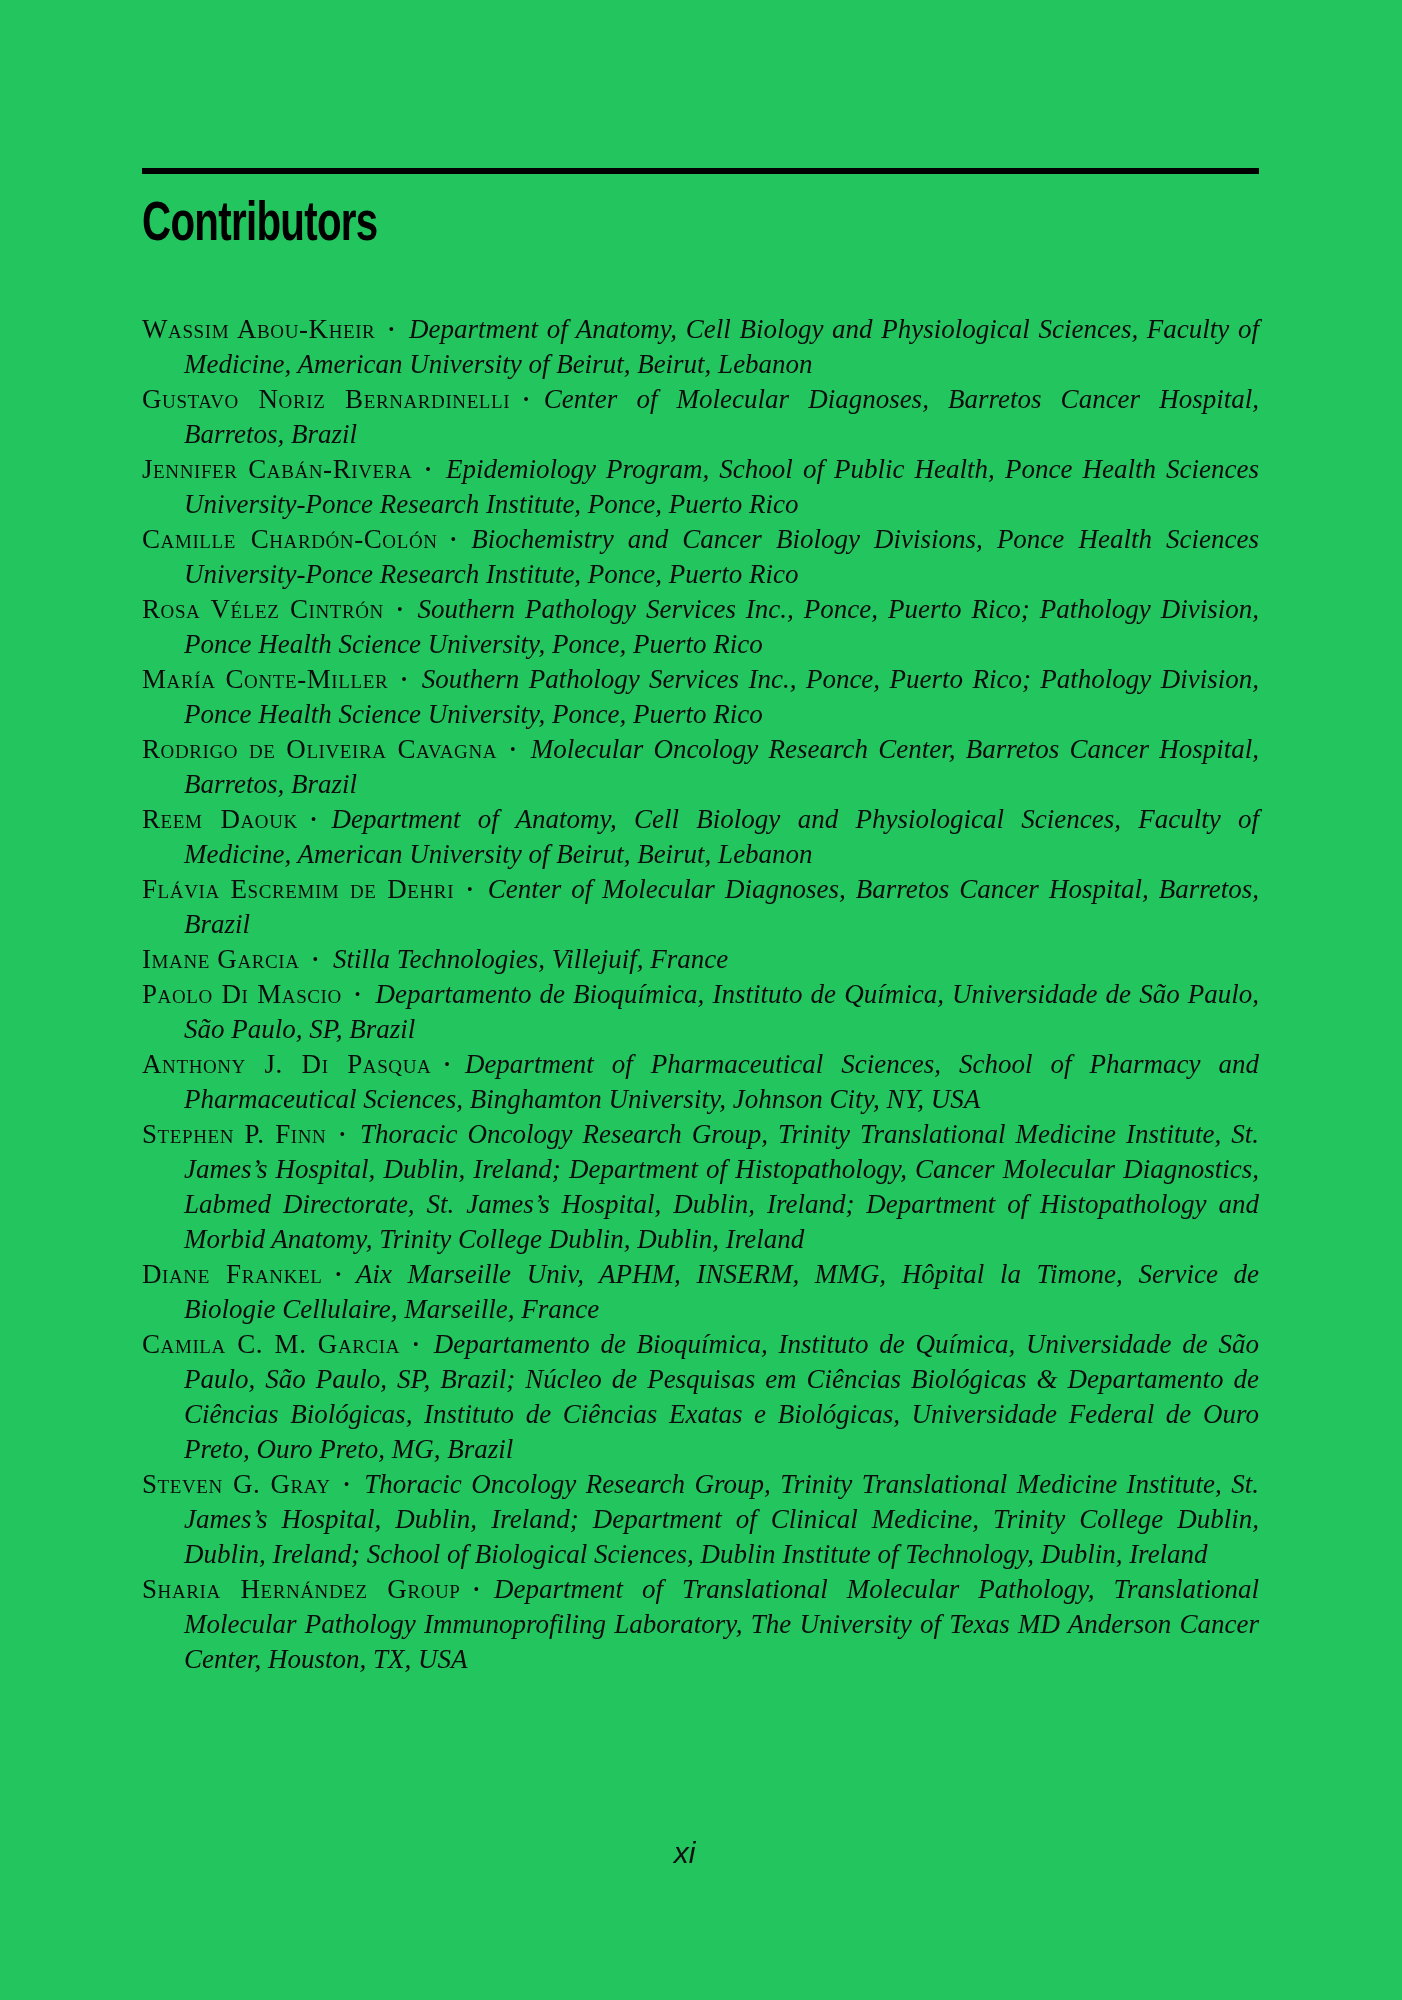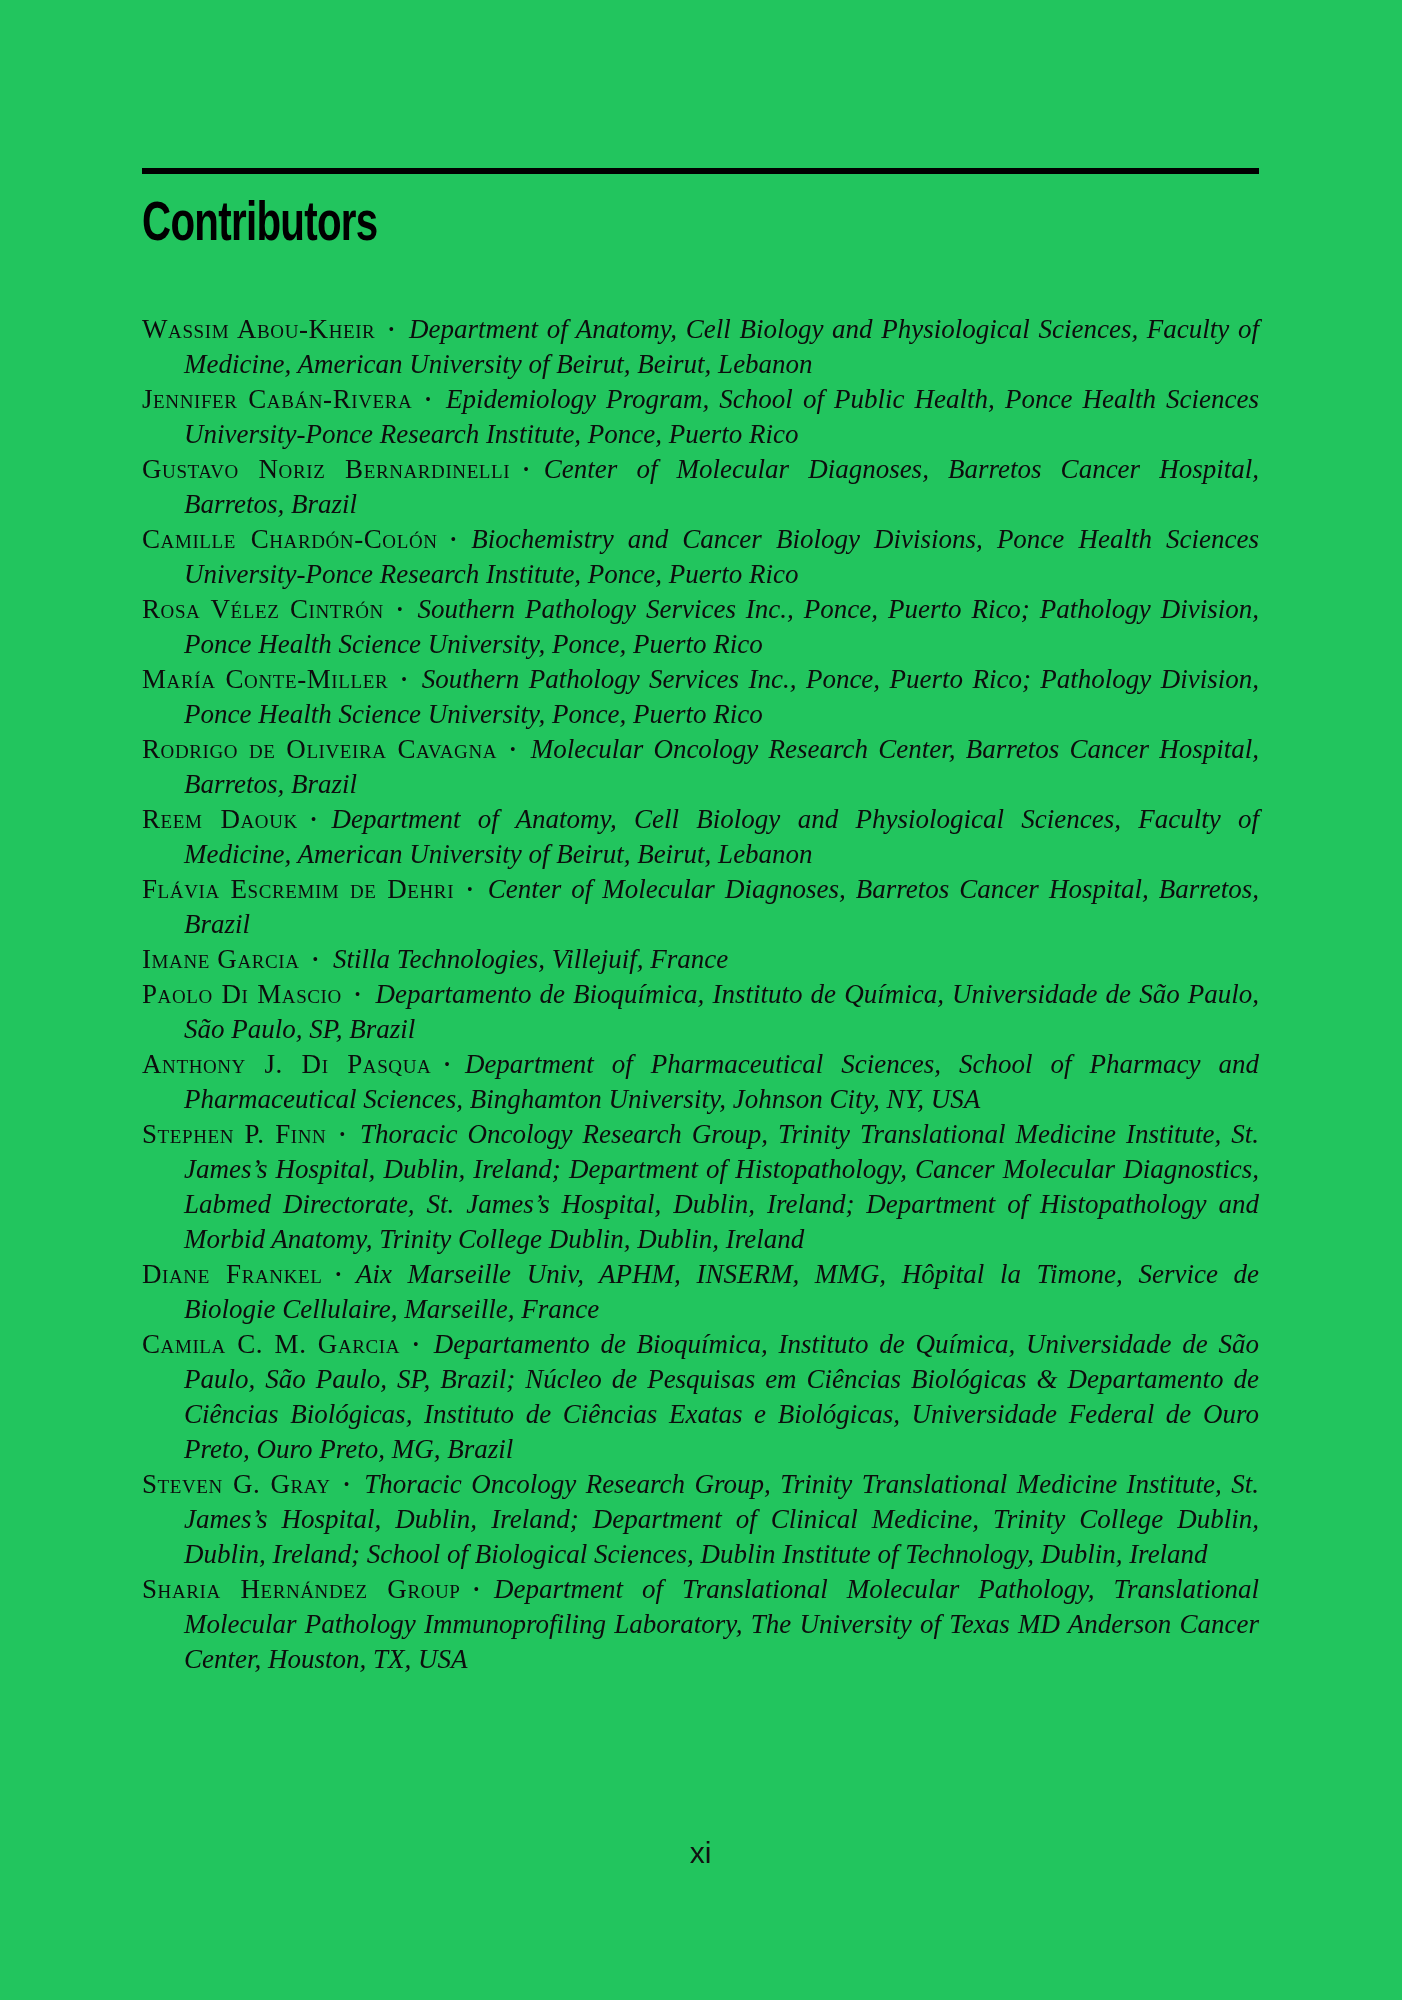--- a/index.html
+++ b/index.html
@@ -73,44 +73,45 @@
     padding: 0 15px 0 13px;
     text-indent: 0;
   }
 
   .contributor-affiliation {
     font-style: italic;
   }
 
   .folio {
     position: absolute;
-    left: 142px;
+    left: 126px;
     top: 1836px;
     width: 1117px;
     text-align: center;
     font-family: "Liberation Sans", "DejaVu Sans", sans-serif;
+    font-style: italic;
     font-size: 30px;
     color: #111111;
   }
 </style>
 </head>
 <body>
 
 <div class="page">
 
   <div class="title-rule"></div>
 
   <h1 class="page-title">Contributors</h1>
 
   <ul class="contributor-list">
   <li class="contributor-entry"><span class="contributor-name">Wassim Abou-Kheir</span><span class="bullet">•</span><span class="contributor-affiliation">Department of Anatomy, Cell Biology and Physiological Sciences, Faculty of Medicine, American University of Beirut, Beirut, Lebanon</span></li>
 
+  <li class="contributor-entry"><span class="contributor-name">Gustavo Noriz Bernardinelli</span><span class="bullet">•</span><span class="contributor-affiliation">Center of Molecular Diagnoses, Barretos Cancer Hospital, Barretos, Brazil</span></li>
+
   <li class="contributor-entry"><span class="contributor-name">Jennifer Cabán-Rivera</span><span class="bullet">•</span><span class="contributor-affiliation">Epidemiology Program, School of Public Health, Ponce Health Sciences University-Ponce Research Institute, Ponce, Puerto Rico</span></li>
-
-  <li class="contributor-entry"><span class="contributor-name">Gustavo Noriz Bernardinelli</span><span class="bullet">•</span><span class="contributor-affiliation">Center of Molecular Diagnoses, Barretos Cancer Hospital, Barretos, Brazil</span></li>
 
   <li class="contributor-entry"><span class="contributor-name">Camille Chardón-Colón</span><span class="bullet">•</span><span class="contributor-affiliation">Biochemistry and Cancer Biology Divisions, Ponce Health Sciences University-Ponce Research Institute, Ponce, Puerto Rico</span></li>
 
   <li class="contributor-entry"><span class="contributor-name">Rosa Vélez Cintrón</span><span class="bullet">•</span><span class="contributor-affiliation">Southern Pathology Services Inc., Ponce, Puerto Rico; Pathology Division, Ponce Health Science University, Ponce, Puerto Rico</span></li>
 
   <li class="contributor-entry"><span class="contributor-name">María Conte-Miller</span><span class="bullet">•</span><span class="contributor-affiliation">Southern Pathology Services Inc., Ponce, Puerto Rico; Pathology Division, Ponce Health Science University, Ponce, Puerto Rico</span></li>
 
   <li class="contributor-entry"><span class="contributor-name">Rodrigo de Oliveira Cavagna</span><span class="bullet">•</span><span class="contributor-affiliation">Molecular Oncology Research Center, Barretos Cancer Hospital, Barretos, Brazil</span></li>
 
   <li class="contributor-entry"><span class="contributor-name">Reem Daouk</span><span class="bullet">•</span><span class="contributor-affiliation">Department of Anatomy, Cell Biology and Physiological Sciences, Faculty of Medicine, American University of Beirut, Beirut, Lebanon</span></li>

